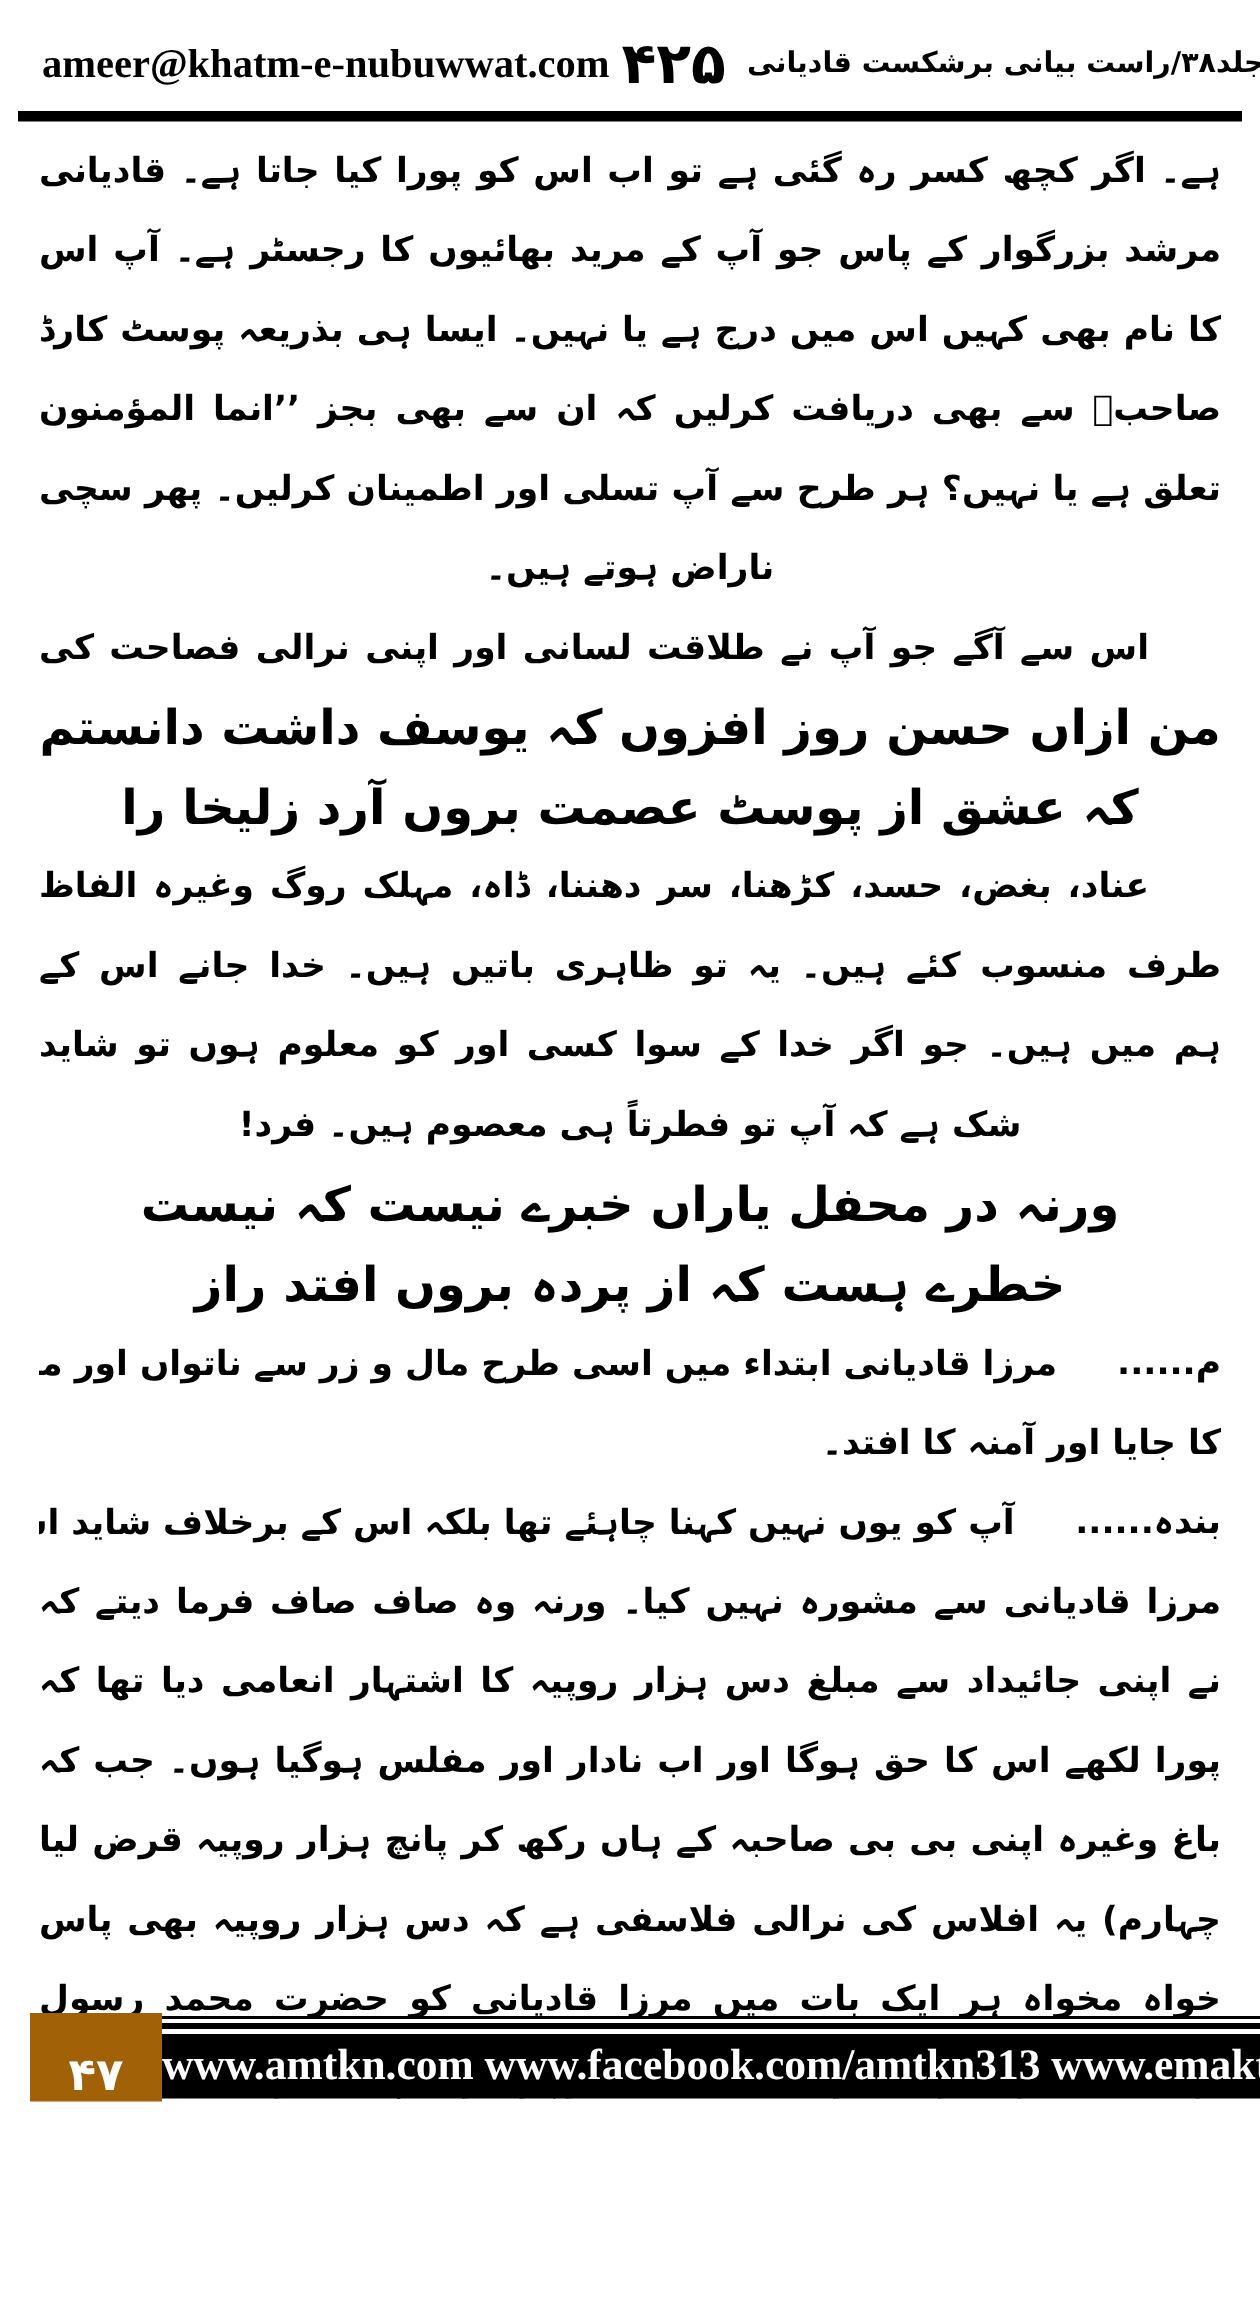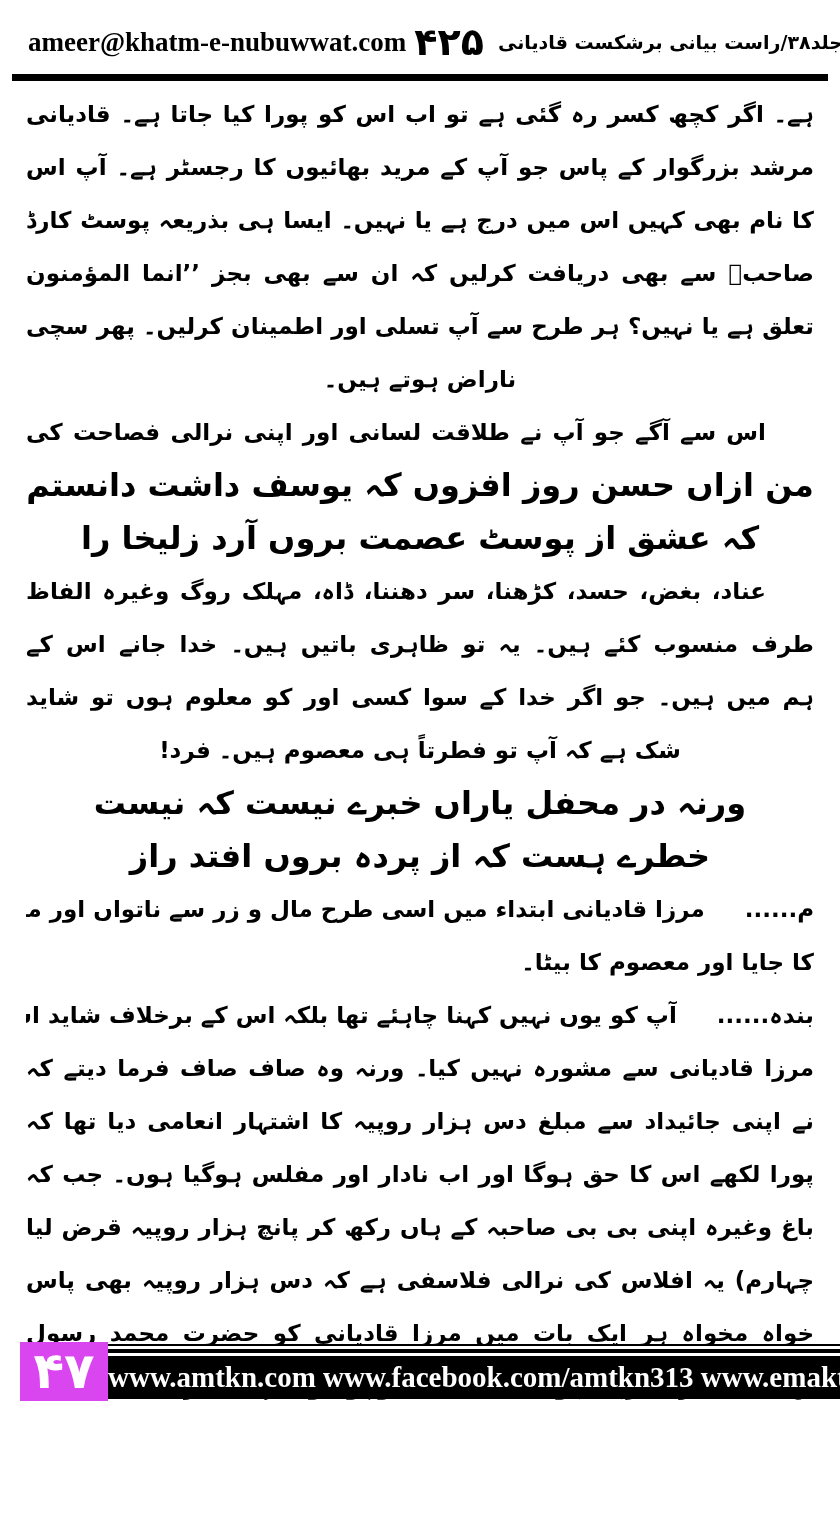--- a/index.html
+++ b/index.html
@@ -73,26 +73,26 @@
     position: absolute;
     left: 0; right: 0; bottom: 0;
     height: 64px;
   }
   .footer-pagenum-box {
     position: absolute;
     left: 20px;
     bottom: 3px;
     width: 88px;
     height: 59px;
-    background: #d946ef;
+    background: #a16207;
     color: #ffffff;
     display: flex;
-    align-items: flex-start;
+    align-items: flex-end;
     justify-content: center;
-    font-size: 50px;
+    font-size: 30px;
     font-weight: bold;
     direction: rtl;
   }
   .footer-bar {
     position: absolute;
     left: 108px;
     right: 0;
     bottom: 5px;
     height: 55px;
     background: #000000;
@@ -144,21 +144,21 @@
     <div class="line j ind">عناد، بغض، حسد، کڑھنا، سر دھننا، ڈاہ، مہلک روگ وغیرہ الفاظ آپ نے بندہ کی</div>
     <div class="line j">طرف منسوب کئے ہیں۔ یہ تو ظاہری باتیں ہیں۔ خدا جانے اس کے سواء اور کتنی اندرونی بیماریاں</div>
     <div class="line j">ہم میں ہیں۔ جو اگر خدا کے سوا کسی اور کو معلوم ہوں تو شاید پاس تک بھی بھٹکنے دے یا نہیں۔ مگر</div>
     <div class="line c">شک ہے کہ آپ تو فطرتاً ہی معصوم ہیں۔ فرد!</div>
     <div class="line c verse">ورنہ در محفل یاراں خبرے نیست کہ نیست</div>
     <div class="line c verse">خطرے ہست کہ از پردہ بروں افتد راز</div>
     <div class="line dialogue">
       <span class="speaker">م......</span>
       <span class="speech">مرزا قادیانی ابتداء میں اسی طرح مال و زر سے ناتواں اور مسکین تھے جس طرح عبداللہ</span>
     </div>
-    <div class="line r">کا جایا اور معصوم کا بیٹا۔</div>
+    <div class="line r">کا جایا اور آمنہ کا افتد۔</div>
     <div class="line dialogue">
       <span class="speaker">بندہ......</span>
       <span class="speech">آپ کو یوں نہیں کہنا چاہئے تھا بلکہ اس کے برخلاف شاید اس بارے میں آپ نے</span>
     </div>
     <div class="line j">مرزا قادیانی سے مشورہ نہیں کیا۔ ورنہ وہ صاف صاف فرما دیتے کہ میں ابتداء میں مالدار تھا اور میں</div>
     <div class="line j">نے اپنی جائیداد سے مبلغ دس ہزار روپیہ کا اشتہار انعامی دیا تھا کہ جو شخص میری کتاب کا جواب پورا</div>
     <div class="line j">پورا لکھے اس کا حق ہوگا اور اب نادار اور مفلس ہوگیا ہوں۔ جب کہ میں نے اپنی ملکیت میں سے</div>
     <div class="line j">باغ وغیرہ اپنی بی بی صاحبہ کے ہاں رکھ کر پانچ ہزار روپیہ قرض لیا ہے۔ (دیکھو عصائے موسیٰ کا باب</div>
     <div class="line j">چہارم) یہ افلاس کی نرالی فلاسفی ہے کہ دس ہزار روپیہ بھی پاس ہو اور پھر غربت بھی سوار ہو۔ آپ تو</div>
     <div class="line j">خواہ مخواہ ہر ایک بات میں مرزا قادیانی کو حضرت محمد رسول اللہﷺ کا بالمقابل رسول بلکہ اس سے</div>

